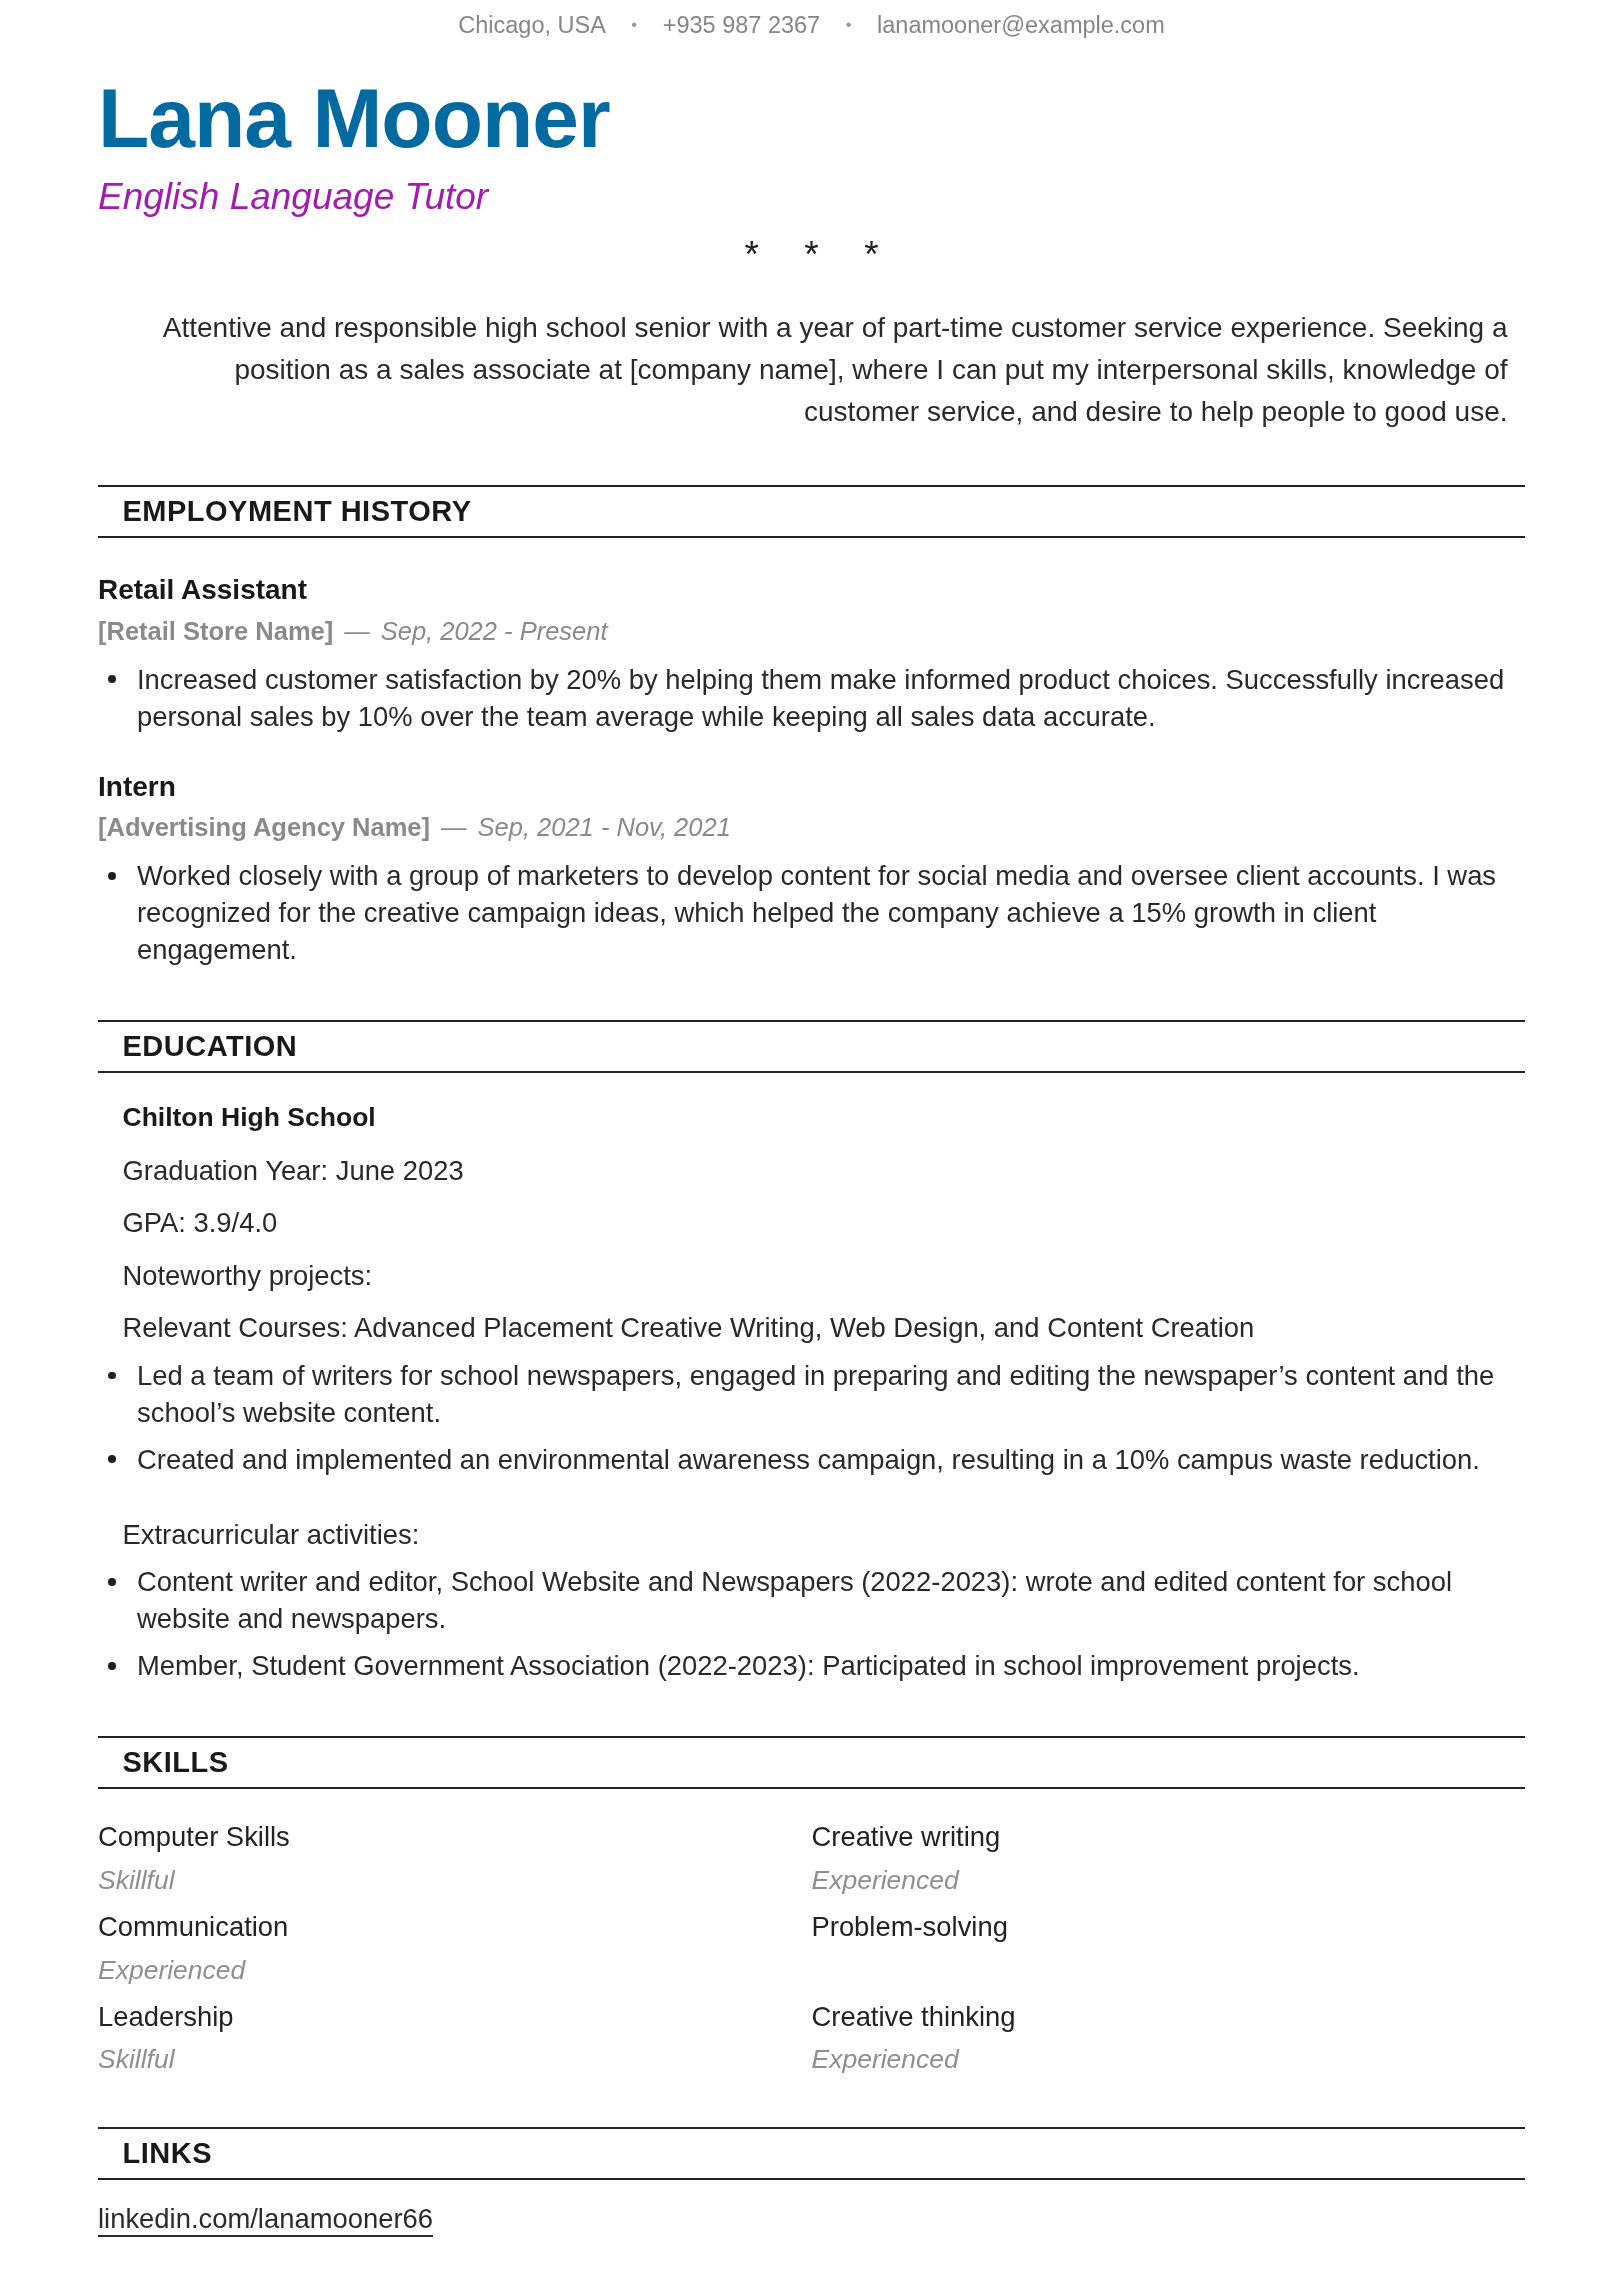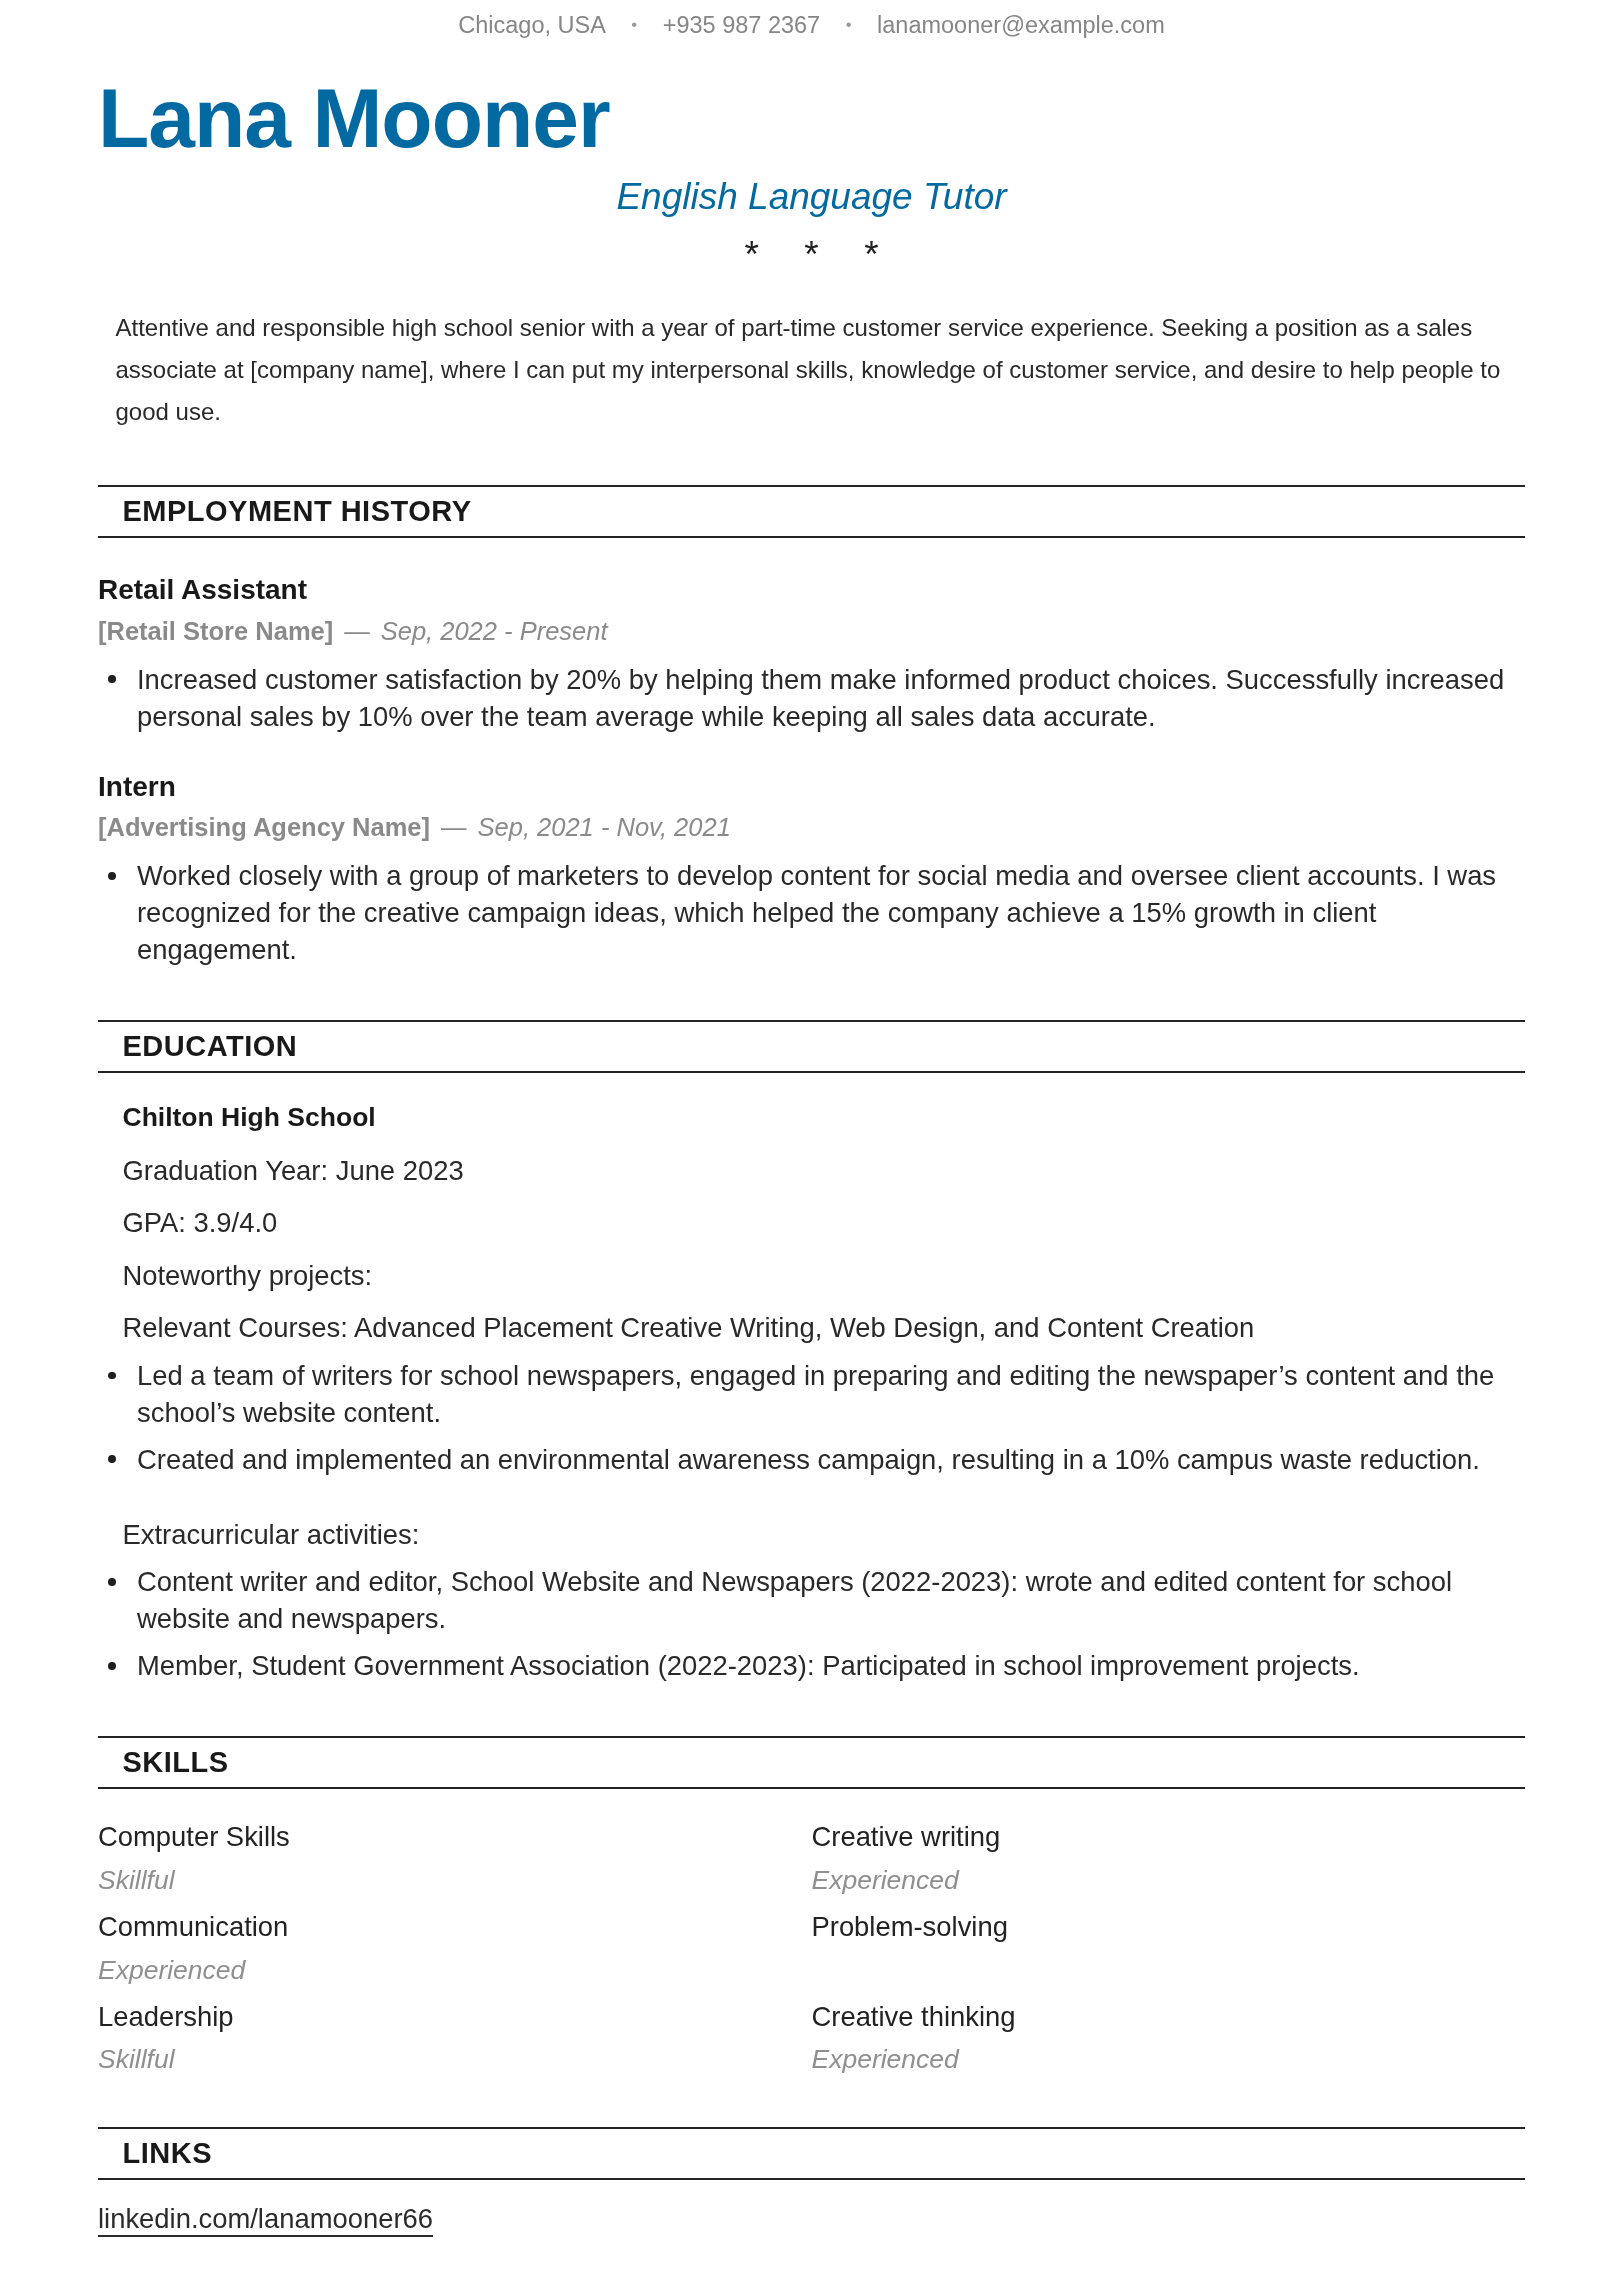--- a/index.html
+++ b/index.html
@@ -33,40 +33,40 @@
     margin: 33px 0 0 0;
     text-align: left;
     font-size: 84px;
     line-height: 90px;
     font-weight: 700;
     letter-spacing: -1px;
     color: #0369a1;
   }
   .subtitle {
     margin-top: 9.8px;
-    text-align: center;
+    text-align: left;
     font-style: italic;
     font-size: 37px;
     line-height: 47px;
-    color: #0369a1;
+    color: #a21caf;
   }
   .stars {
     margin-top: 13.7px;
     text-align: center;
     font-size: 37px;
     line-height: 43px;
     letter-spacing: 17.6px;
     color: #1f1f1f;
     text-indent: 17.6px;
   }
   .summary {
     margin: 31px auto 0 auto;
     max-width: 1392px;
-    text-align: left;
-    font-size: 24px;
+    text-align: right;
+    font-size: 28px;
     line-height: 42px;
     color: #2a2a2a;
   }
 
   
   .sec-head {
     margin-top: 52px;
     border-top: 2.9px solid #232323;
     border-bottom: 2.9px solid #232323;
     padding: 6.9px 0 6.9px 24.5px;

